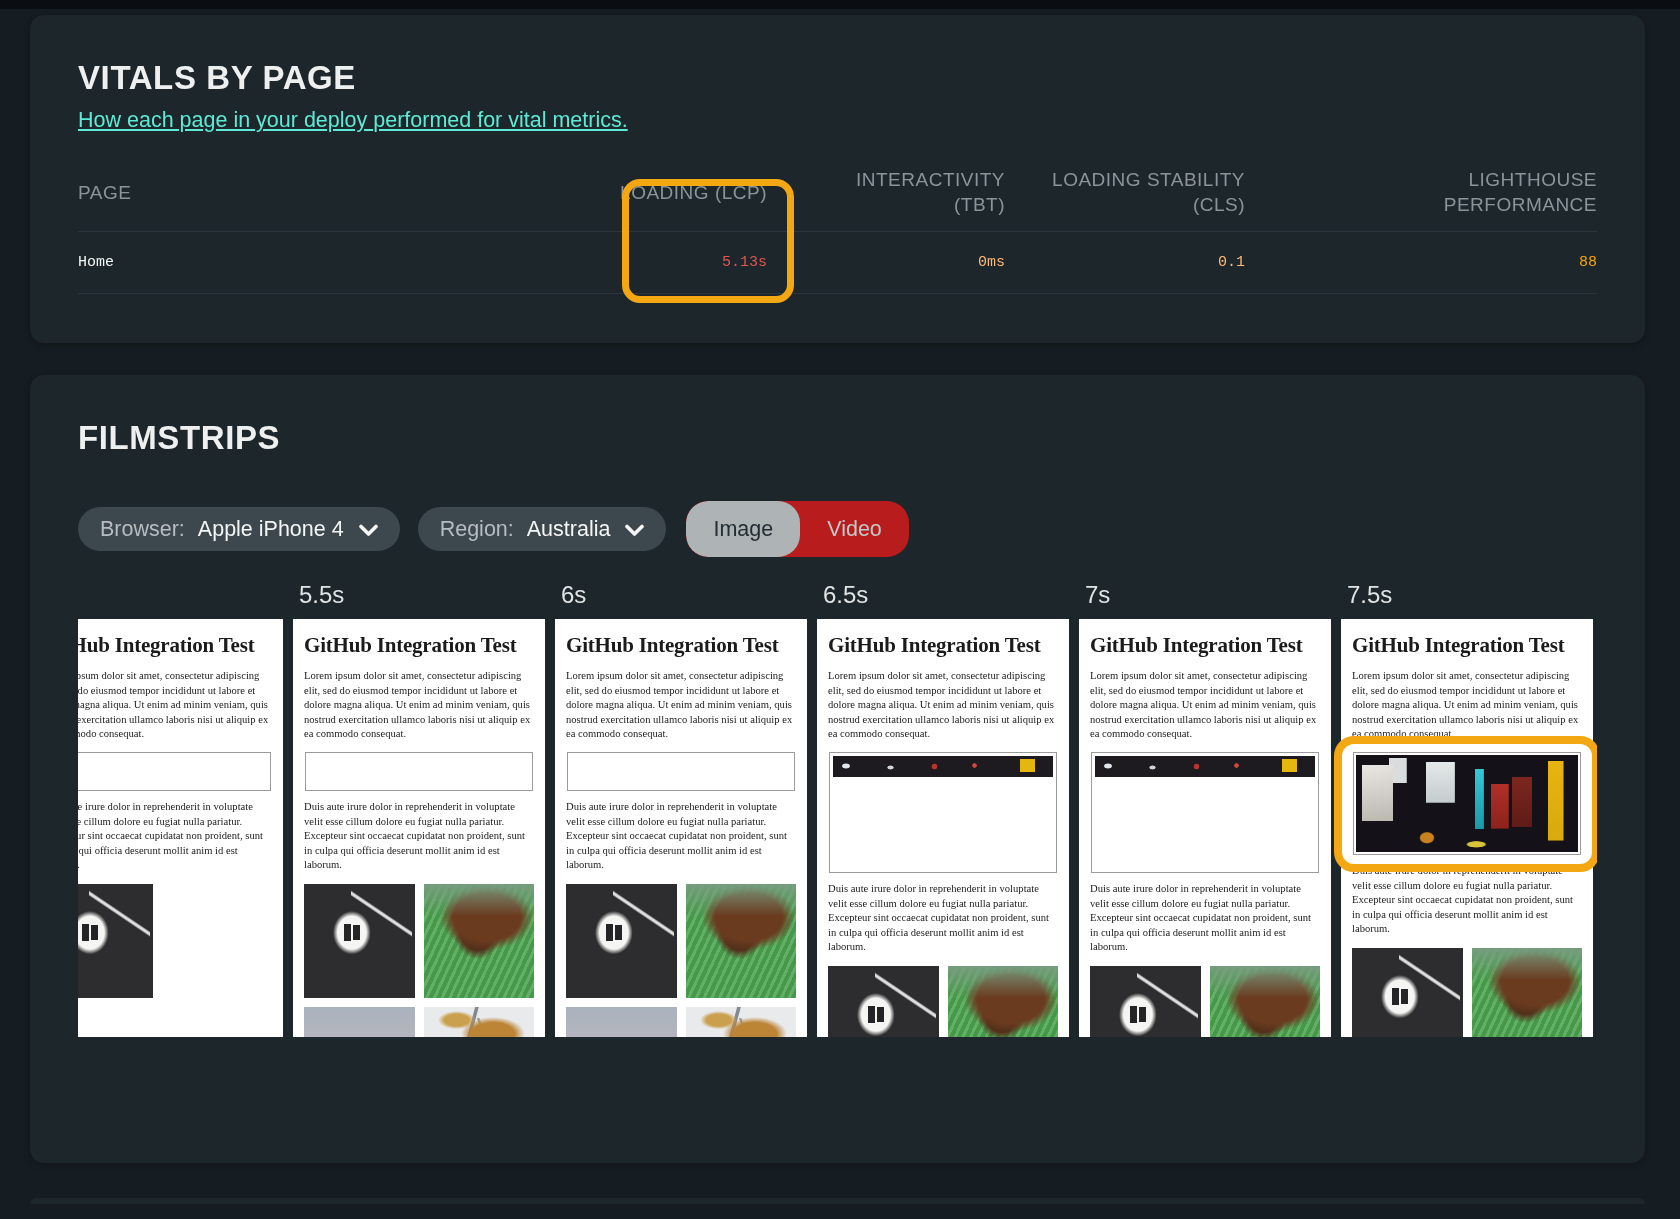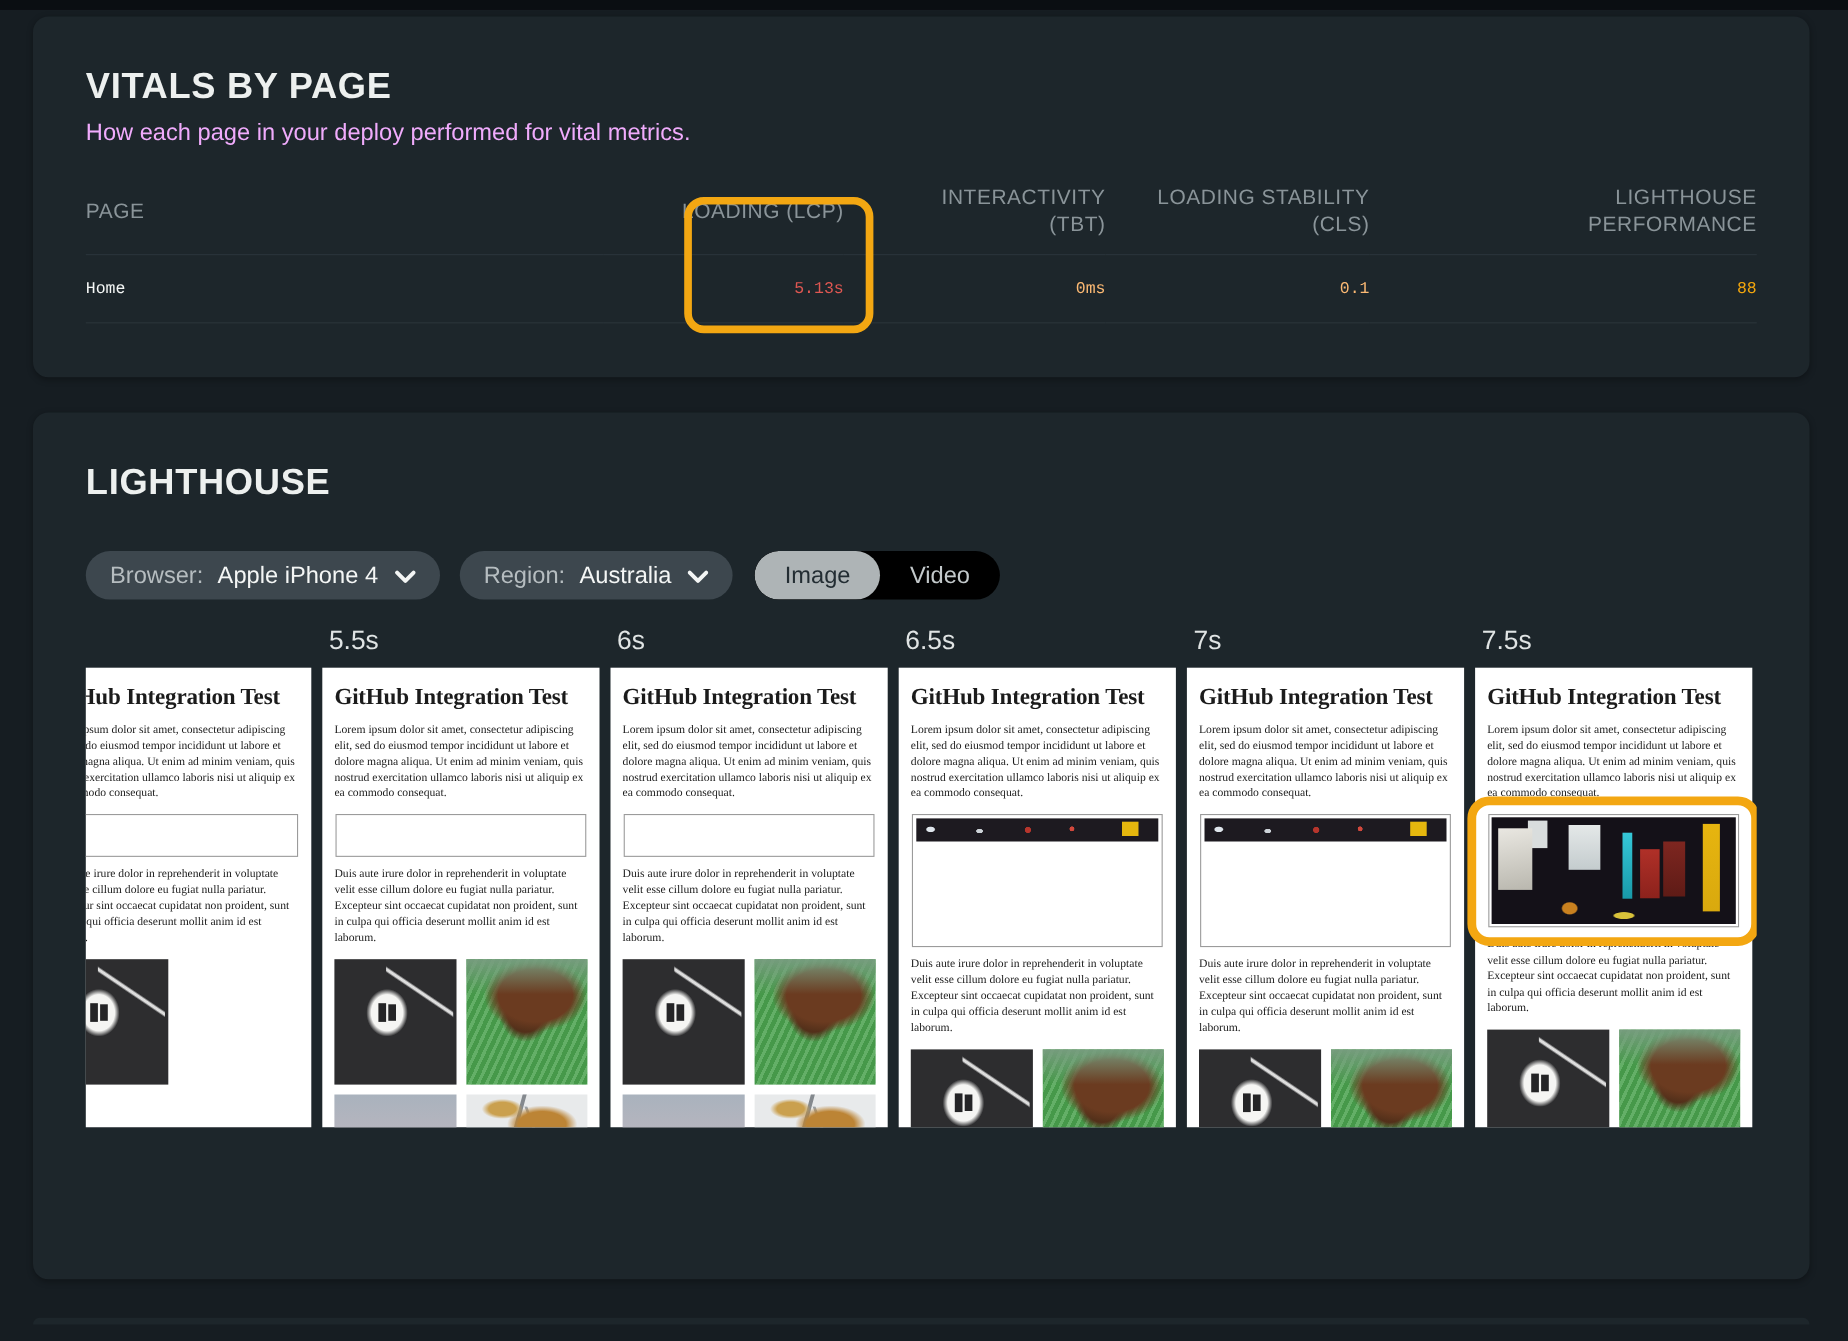--- a/index.html
+++ b/index.html
@@ -15,21 +15,21 @@
   .card {
     background:#1d262b; border-radius:14px;
     box-shadow:0 2px 6px rgba(0,0,0,.3);
   }
   .card-vitals {
     height:240px; padding:44px 48px; position:relative; margin-bottom:32px;
   }
   .card-title {
     font-size:33px; font-weight:bold; color:#edf0ef; letter-spacing:.6px;
   }
-  .card-subtitle { margin-top:11px; font-size:21.5px; color:#f0abfc; }
+  .card-subtitle { margin-top:11px; font-size:21.5px; color:#5eead4;text-decoration:underline; }
 
   
   table.vitals { width:100%; border-collapse:collapse; margin-top:24px; }
   th {
     font-size:19px; font-weight:normal; color:#8a9499; letter-spacing:.5px;
     text-align:right; vertical-align:middle; padding:10px 0 14px;
     border-bottom:1px solid #2b353b; line-height:1.32;
   }
   th.col-page { text-align:left; }
   th .wrap2 { display:inline-block; }
@@ -57,21 +57,21 @@
   .controls { margin-top:44px; display:flex; align-items:center; gap:18px; }
   .pill {
     height:44px; border-radius:22px; background:#3d474e;
     display:flex; align-items:center; gap:13px; padding:0 22px;
     font-size:21.5px; cursor:pointer; border:0;
   }
   .pill-label { color:#b6bdc0; }
   .pill-value { color:#f4f6f5; }
   .chev { margin-left:2px; margin-top:2px; }
   .toggle {
-    height:44px; border-radius:22px; background:#000000; display:flex;
+    height:56px; border-radius:22px; background:#b91c1c; display:flex;
     overflow:hidden; margin-left:2px;
   }
   .toggle-opt {
     padding:0 27px; display:flex; align-items:center; font-size:21.5px;
     color:#c3c9cb; cursor:pointer; background:transparent; border:0;
   }
   .toggle-opt.selected {
     background:#aeb4b6; color:#232d33; border-radius:22px;
   }
 
@@ -212,21 +212,21 @@
           <td class="v-green">0.1</td>
           <td class="v-amber">88</td>
         </tr>
       </tbody>
     </table>
 
     <div class="table-ring"></div>
   </section>
 
   <section class="card card-films">
-    <div class="card-title">LIGHTHOUSE</div>
+    <div class="card-title">FILMSTRIPS</div>
 
     <div class="controls">
       <button class="pill">
         <span class="pill-label">Browser:</span>
         <span class="pill-value">Apple iPhone 4</span>
         <svg class="chev" width="19" height="13" viewBox="0 0 19 13">
             <path d="M2 2.5 L9.5 10 L17 2.5" fill="none" stroke="#f4f6f5" stroke-width="3.6" stroke-linecap="round" stroke-linejoin="round"></path>
           </svg>
       </button>
       <button class="pill">

